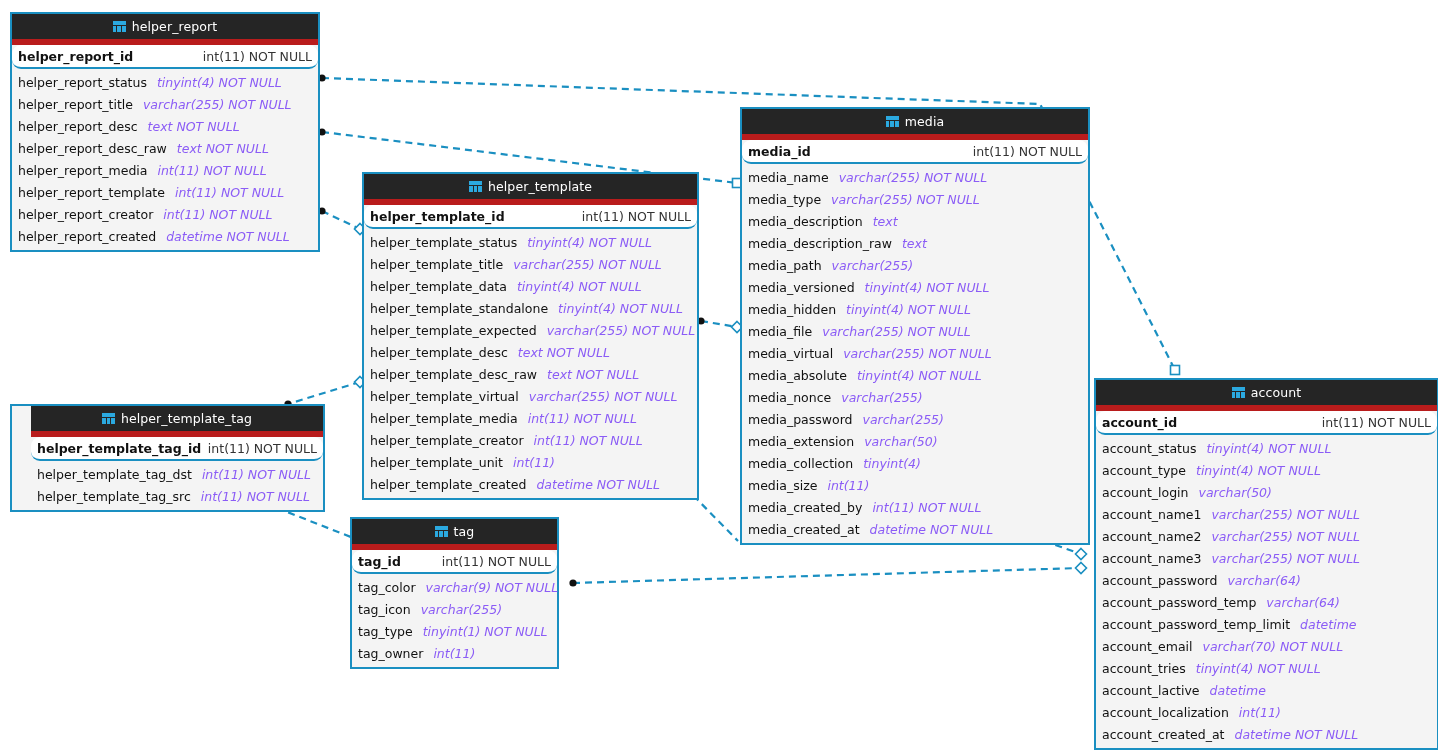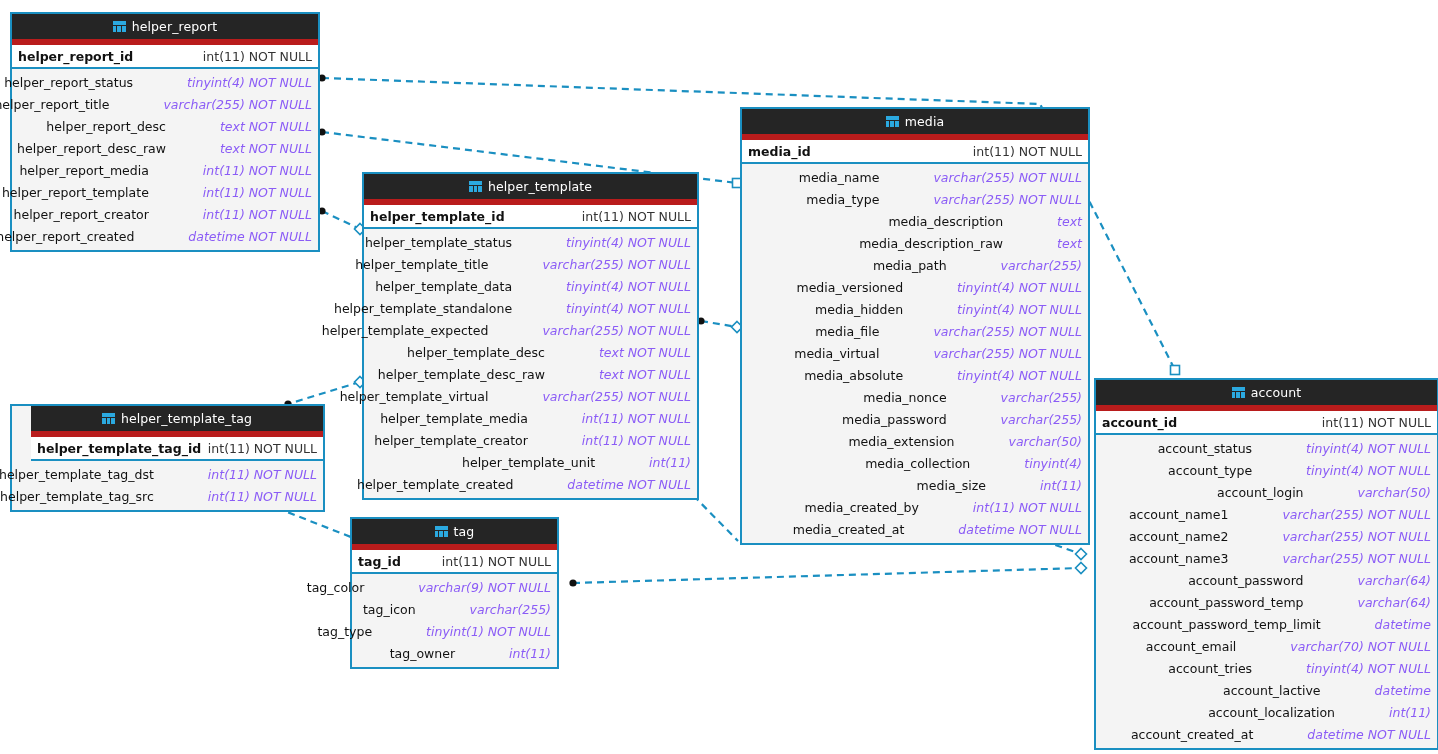--- a/index.html
+++ b/index.html
@@ -63,38 +63,38 @@
   .entity-pk {
     background: #ffffff;
     border-bottom: 2px solid #1a8fc1;
     display: flex;
     align-items: center;
     justify-content: space-between;
     padding: 0 6px;
     height: 22px;
     font-size: 12.5px;
     color: #111111;
+    border-radius: 9px;
   }
   .entity-pk .fname { font-weight: bold; }
   .entity-pk .ftype { color: #333333; }
 
   .entity-body {
     background: #f4f4f4;
     padding: 2px 0 3px 0;
   }
   .field-row {
     display: flex;
     align-items: center;
-    justify-content: flex-end;
+    justify-content: flex-start;
     padding: 0 6px;
     height: 22px;
     font-size: 12.5px;
     color: #111111;
     white-space: nowrap;
-    gap: 44px;
   }
   .field-row .ftype { color: #8b5cf6; padding-left: 10px; font-style: italic; }
 
   
 </style>
 </head>
 <body>
 
 <div id="canvas">
   <svg id="edges" viewBox="0 0 1438 754" xmlns="http://www.w3.org/2000/svg">

